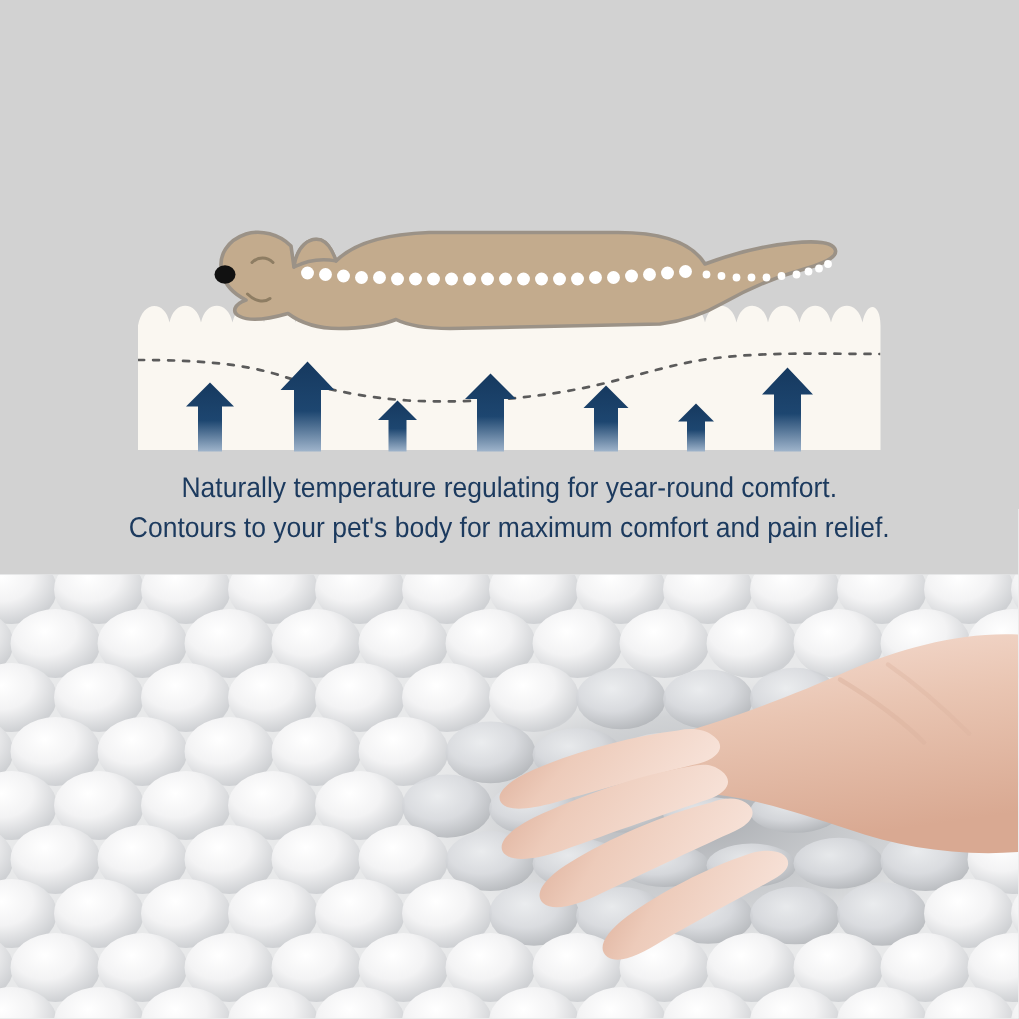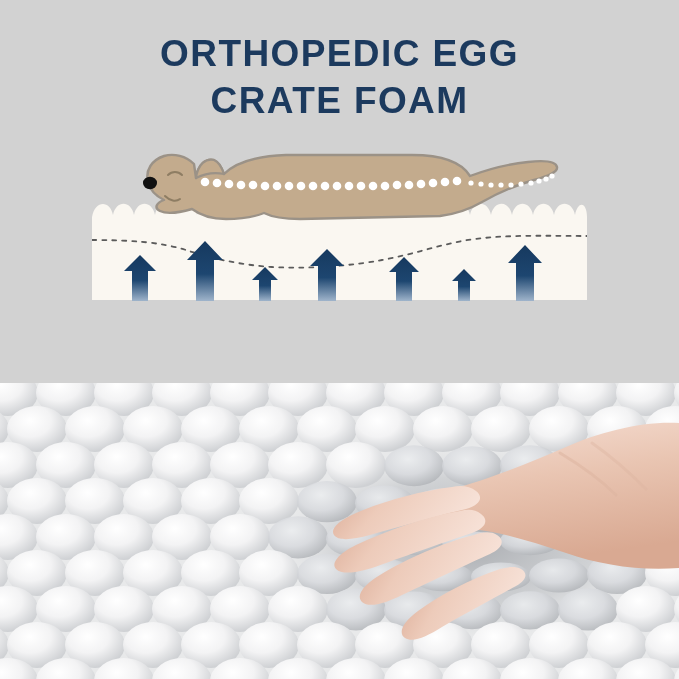--- a/index.html
+++ b/index.html
@@ -83,24 +83,20 @@
   }
   #photo svg { display: block; }
 </style>
 </head>
 <body>
 
 <div id="page">
 
   <div id="top-panel">
 
-    <div id="title-block">
-      <span class="title-line">ORTHOPEDIC EGG</span>
-      <span class="title-line">CRATE FOAM</span>
-    </div>
 
     <div id="illustration">
       <svg width="679" height="190" viewBox="0 0 679 190" xmlns="http://www.w3.org/2000/svg">
         <defs>
           <linearGradient id="arrowGrad" x1="0" y1="0" x2="0" y2="1">
             <stop offset="0%" stop-color="#16395f"></stop>
             <stop offset="55%" stop-color="#1d4670"></stop>
             <stop offset="100%" stop-color="#9fb4cb"></stop>
           </linearGradient>
           <clipPath id="foamClip">
@@ -259,20 +255,24 @@
           <g>
             <path d="M464,151 L476,163 L470,163 L470,183 L458,183 L458,163 L452,163 Z" fill="url(#arrowGrad)"></path>
           </g>
           <g>
             <path d="M525,127 L542,145 L534,145 L534,183 L516,183 L516,145 L508,145 Z" fill="url(#arrowGrad)"></path>
           </g>
         </g>
       </svg>
     </div>
 
+    <div id="caption-block">
+      <span class="caption-line">Naturally temperature regulating for year-round comfort.</span>
+      <span class="caption-line">Contours to your pet's body for maximum comfort and pain relief.</span>
+    </div>
   </div>
 
   <div id="photo">
     <svg width="679" height="296" viewBox="0 0 679 296" xmlns="http://www.w3.org/2000/svg">
       <defs>
         <radialGradient id="bump" cx="38%" cy="32%" r="68%">
           <stop offset="0%" stop-color="#ffffff"></stop>
           <stop offset="52%" stop-color="#f3f3f4"></stop>
           <stop offset="100%" stop-color="#cfd1d4"></stop>
         </radialGradient>

